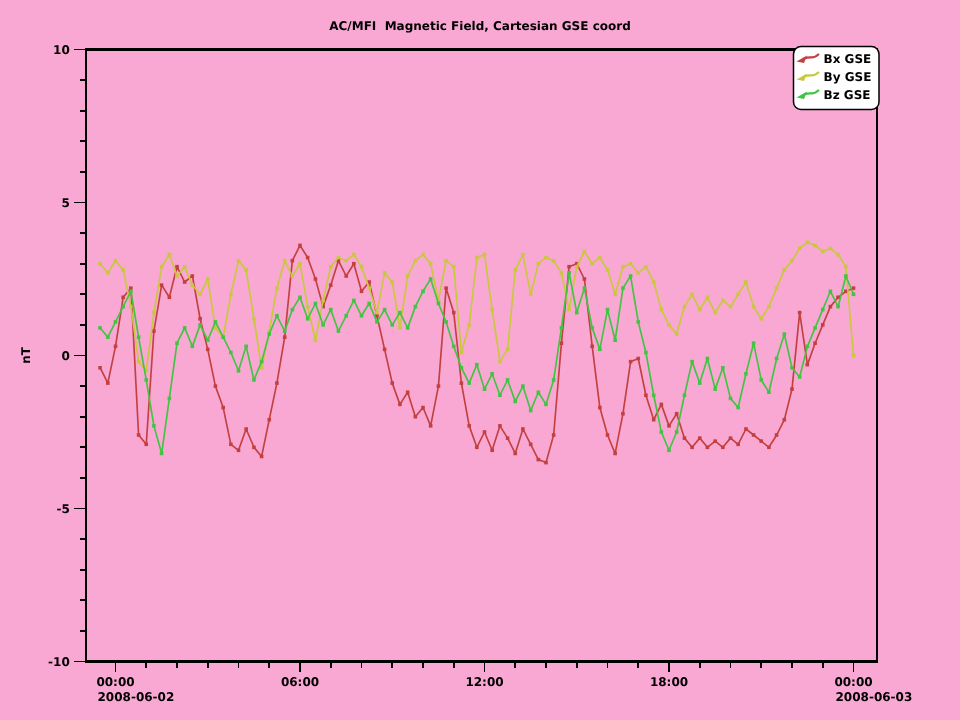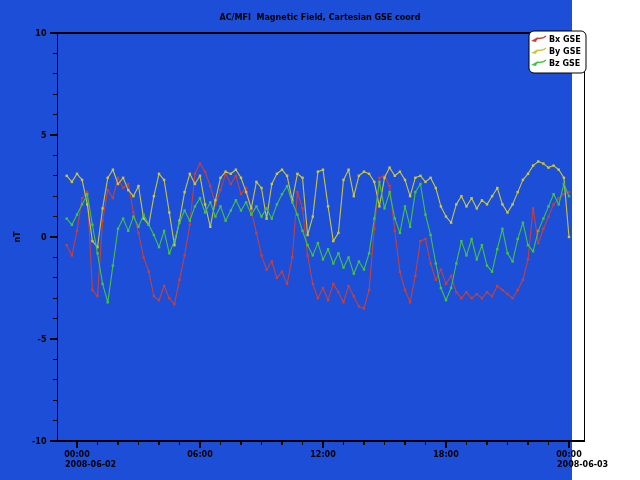--- a/index.html
+++ b/index.html
@@ -1,16 +1,16 @@
 <!DOCTYPE html>
 <html><head>
 <meta charset="utf-8">
 <style>
   html,body{margin:0;padding:0;background:#ffffff;width:640px;height:480px;overflow:hidden}
-  #chart-wrap{position:relative;width:572px;height:480px;background:#1d4ed8}
+  #chart-wrap{position:relative;width:640px;height:480px;background:#f9a8d4}
   svg text{font-family:"DejaVu Sans","Liberation Sans",sans-serif;font-weight:bold;fill:#000}
   .ttl{font-size:8px;white-space:pre}
   .tick{font-size:8px}
   .leg{font-size:8px}
   .axis{stroke:#000;stroke-width:1.5;fill:none;shape-rendering:crispEdges}
   .tk{stroke:#000;stroke-width:1.2;shape-rendering:crispEdges}
 </style>
 </head>
 <body>
 

